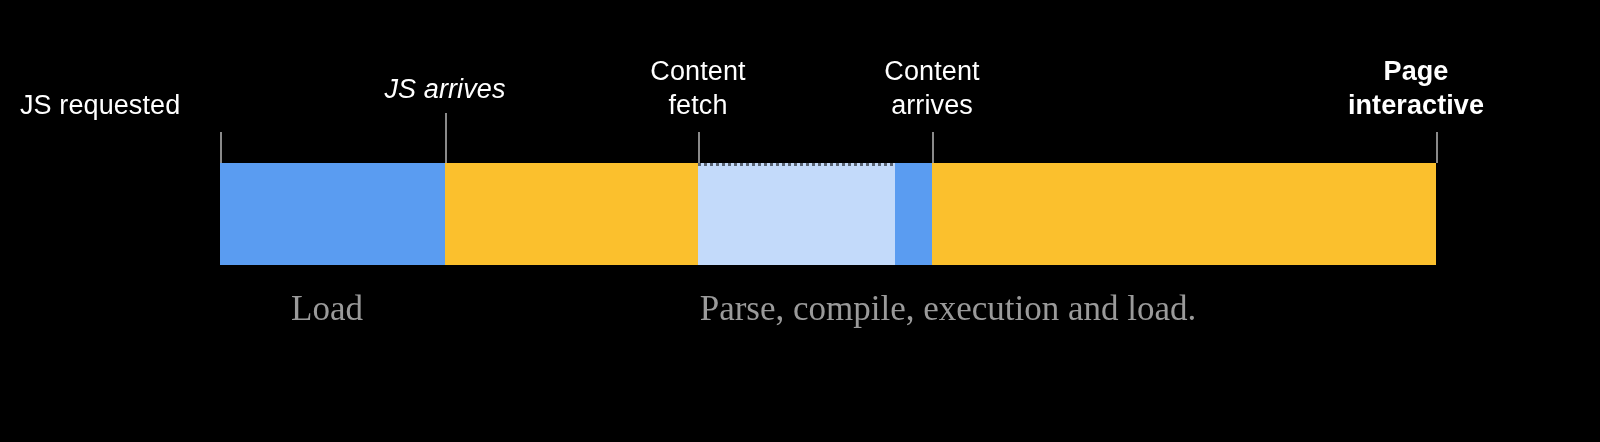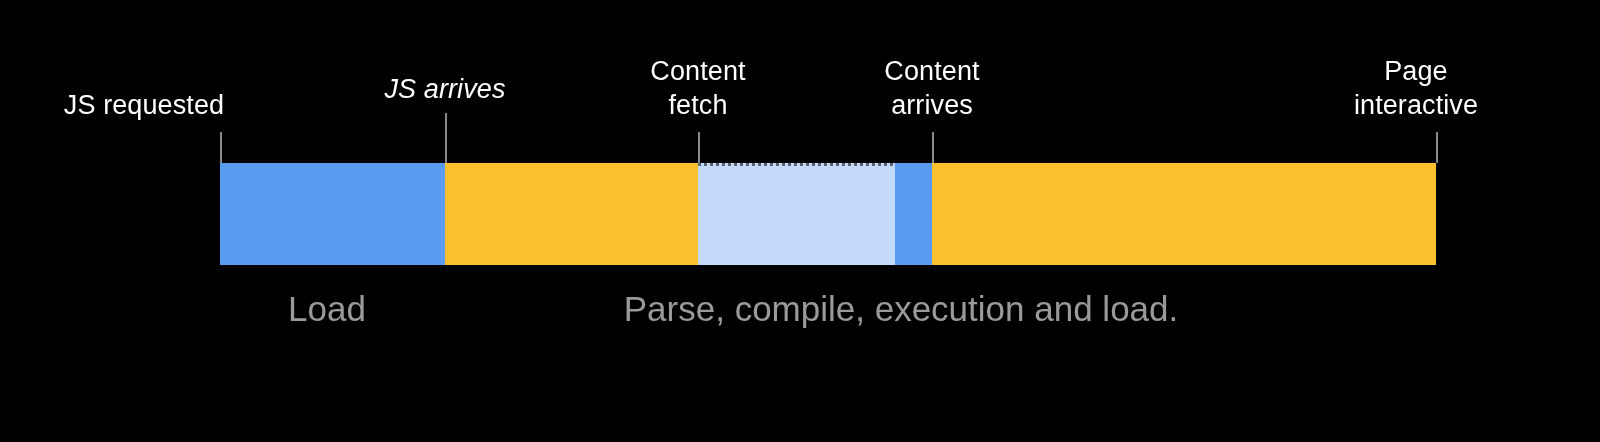--- a/index.html
+++ b/index.html
@@ -58,31 +58,32 @@
   .marker-label {
     position: absolute;
     color: #ffffff;
     font-size: 27px;
     line-height: 34px;
     white-space: pre-line;
     text-align: center;
     letter-spacing: 0.1px;
   }
   .marker-label.align-right {
-    text-align: center;
+    text-align: left;
   }
 
   
   .phase-caption {
     position: absolute;
     color: #9a9a9a;
     font-size: 35px;
     line-height: 42px;
     white-space: nowrap;
     text-align: center;
+    font-family: Liberation Serif, serif;
   }
 </style>
 </head>
 <body>
 
 <div id="stage">
 
   <div id="bar" style="left: 220px; top: 163px; width: 1216px; height: 102px;">
       <div class="segment" style="width: 225px; background: rgb(90, 156, 241);"></div>
       <div class="segment" style="width: 253px; background: rgb(251, 192, 45);"></div>
@@ -96,22 +97,22 @@
       <div class="marker-label align-right" style="left: 20px; top: 88px; width: 248px;">JS requested</div>
       <div class="tick" style="left: 445px; top: 113px; height: 50px;"></div>
       <div class="marker-label" style="left: 335px; top: 72px; width: 220px; font-style: italic;">JS arrives</div>
       <div class="tick" style="left: 698px; top: 132px; height: 31px;"></div>
       <div class="marker-label" style="left: 588px; top: 54px; width: 220px;">Content
 fetch</div>
       <div class="tick" style="left: 932px; top: 132px; height: 31px;"></div>
       <div class="marker-label" style="left: 822px; top: 54px; width: 220px;">Content
 arrives</div>
       <div class="tick" style="left: 1436px; top: 132px; height: 31px;"></div>
-      <div class="marker-label" style="left: 1306px; top: 54px; width: 220px;">Page
+      <div class="marker-label" style="left: 1306px; top: 54px; width: 220px; font-weight: bold;">Page
 interactive</div>
     </div>
 
   <div id="phases">
       <div class="phase-caption" style="left: 327px; top: 288px; transform: translateX(-50%);">Load</div>
-      <div class="phase-caption" style="left: 901px; top: 288px; transform: translateX(-50%);">Parse, compile, execution and load.</div>
+      <div class="phase-caption" style="left: 948px; top: 288px; transform: translateX(-50%);">Parse, compile, execution and load.</div>
     </div>
 
 </div>
 
 </body></html>

